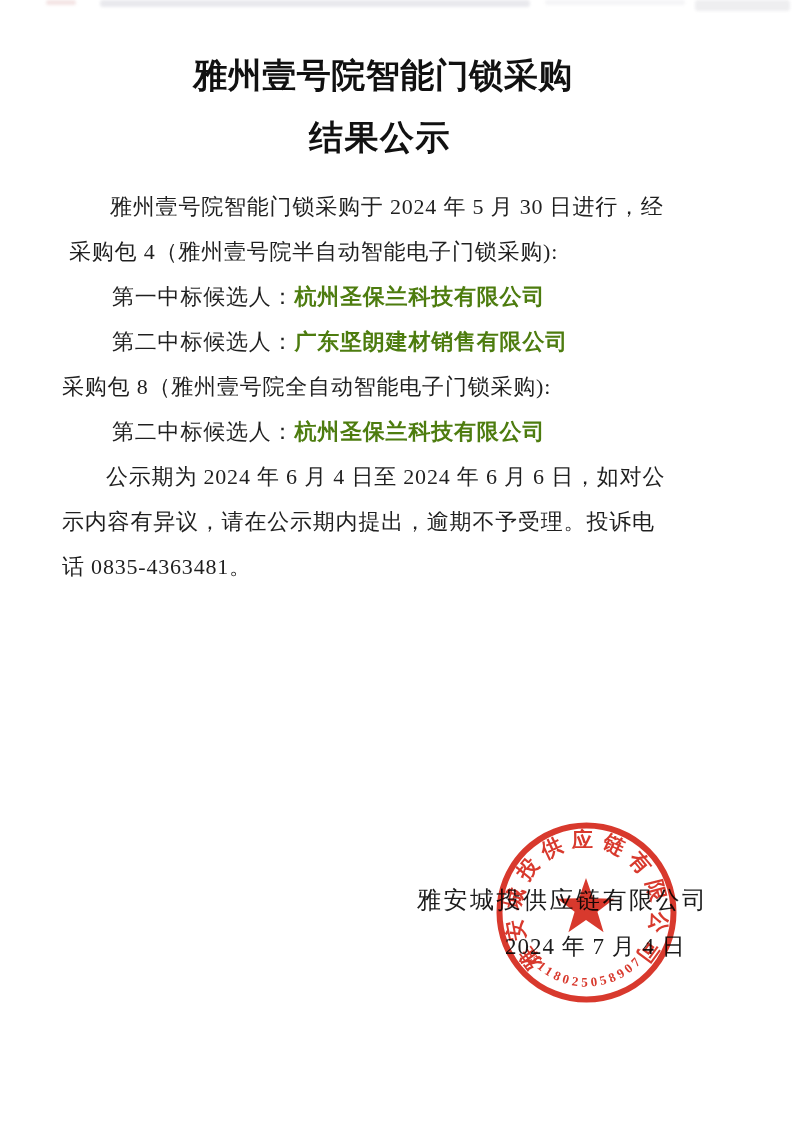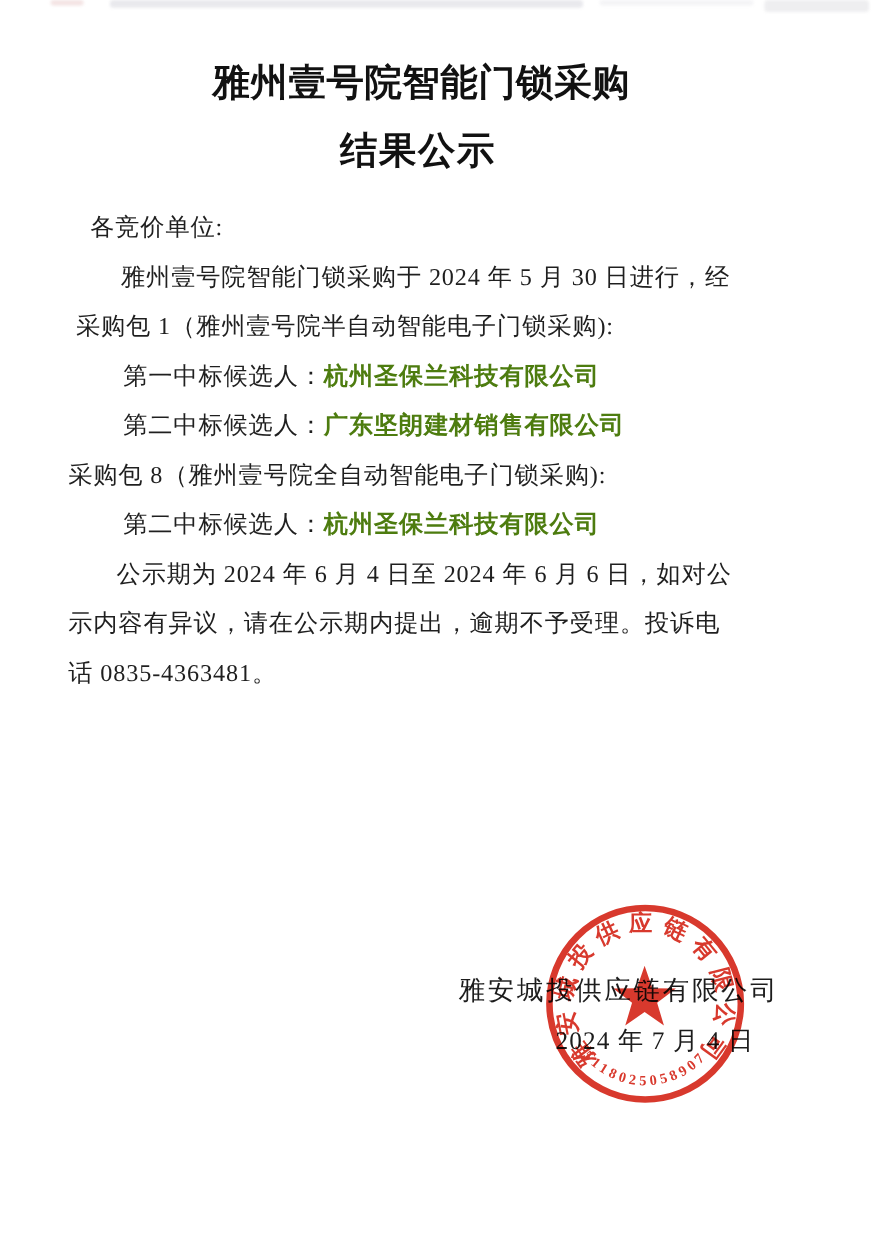--- a/index.html
+++ b/index.html
@@ -62,24 +62,23 @@
 
   <div class="artifact a1"></div>
   <div class="artifact a2"></div>
   <div class="artifact a3"></div>
   <div class="artifact a4"></div>
 
   <div class="title l1">雅州壹号院智能门锁采购</div>
   <div class="title l2">结果公示</div>
 
   <div class="body-text">
-    <p class="ln ind-salut">各竞价单位:</p>
     <p class="ln ind-para">雅州壹号院智能门锁采购于 2024 年 5 月 30 日进行，经</p>
 
-    <p class="ln ind-pkg1">采购包 1（雅州壹号院半自动智能电子门锁采购):</p>
+    <p class="ln ind-pkg1">采购包 4（雅州壹号院半自动智能电子门锁采购):</p>
     <p class="ln ind-cand"><span>第一中标候选人：</span><span class="b">杭州圣保兰科技有限公司</span></p>
     <p class="ln ind-cand"><span>第二中标候选人：</span><span class="b">广东坚朗建材销售有限公司</span></p>
 
     <p class="ln">采购包 8（雅州壹号院全自动智能电子门锁采购):</p>
     <p class="ln ind-cand"><span>第二中标候选人：</span><span class="b">杭州圣保兰科技有限公司</span></p>
 
     <p class="ln ind-notice">公示期为 2024 年 6 月 4 日至 2024 年 6 月 6 日，如对公</p>
     <p class="ln">示内容有异议，请在公示期内提出，逾期不予受理。投诉电</p>
     <p class="ln">话 0835-4363481。</p>
   </div>

